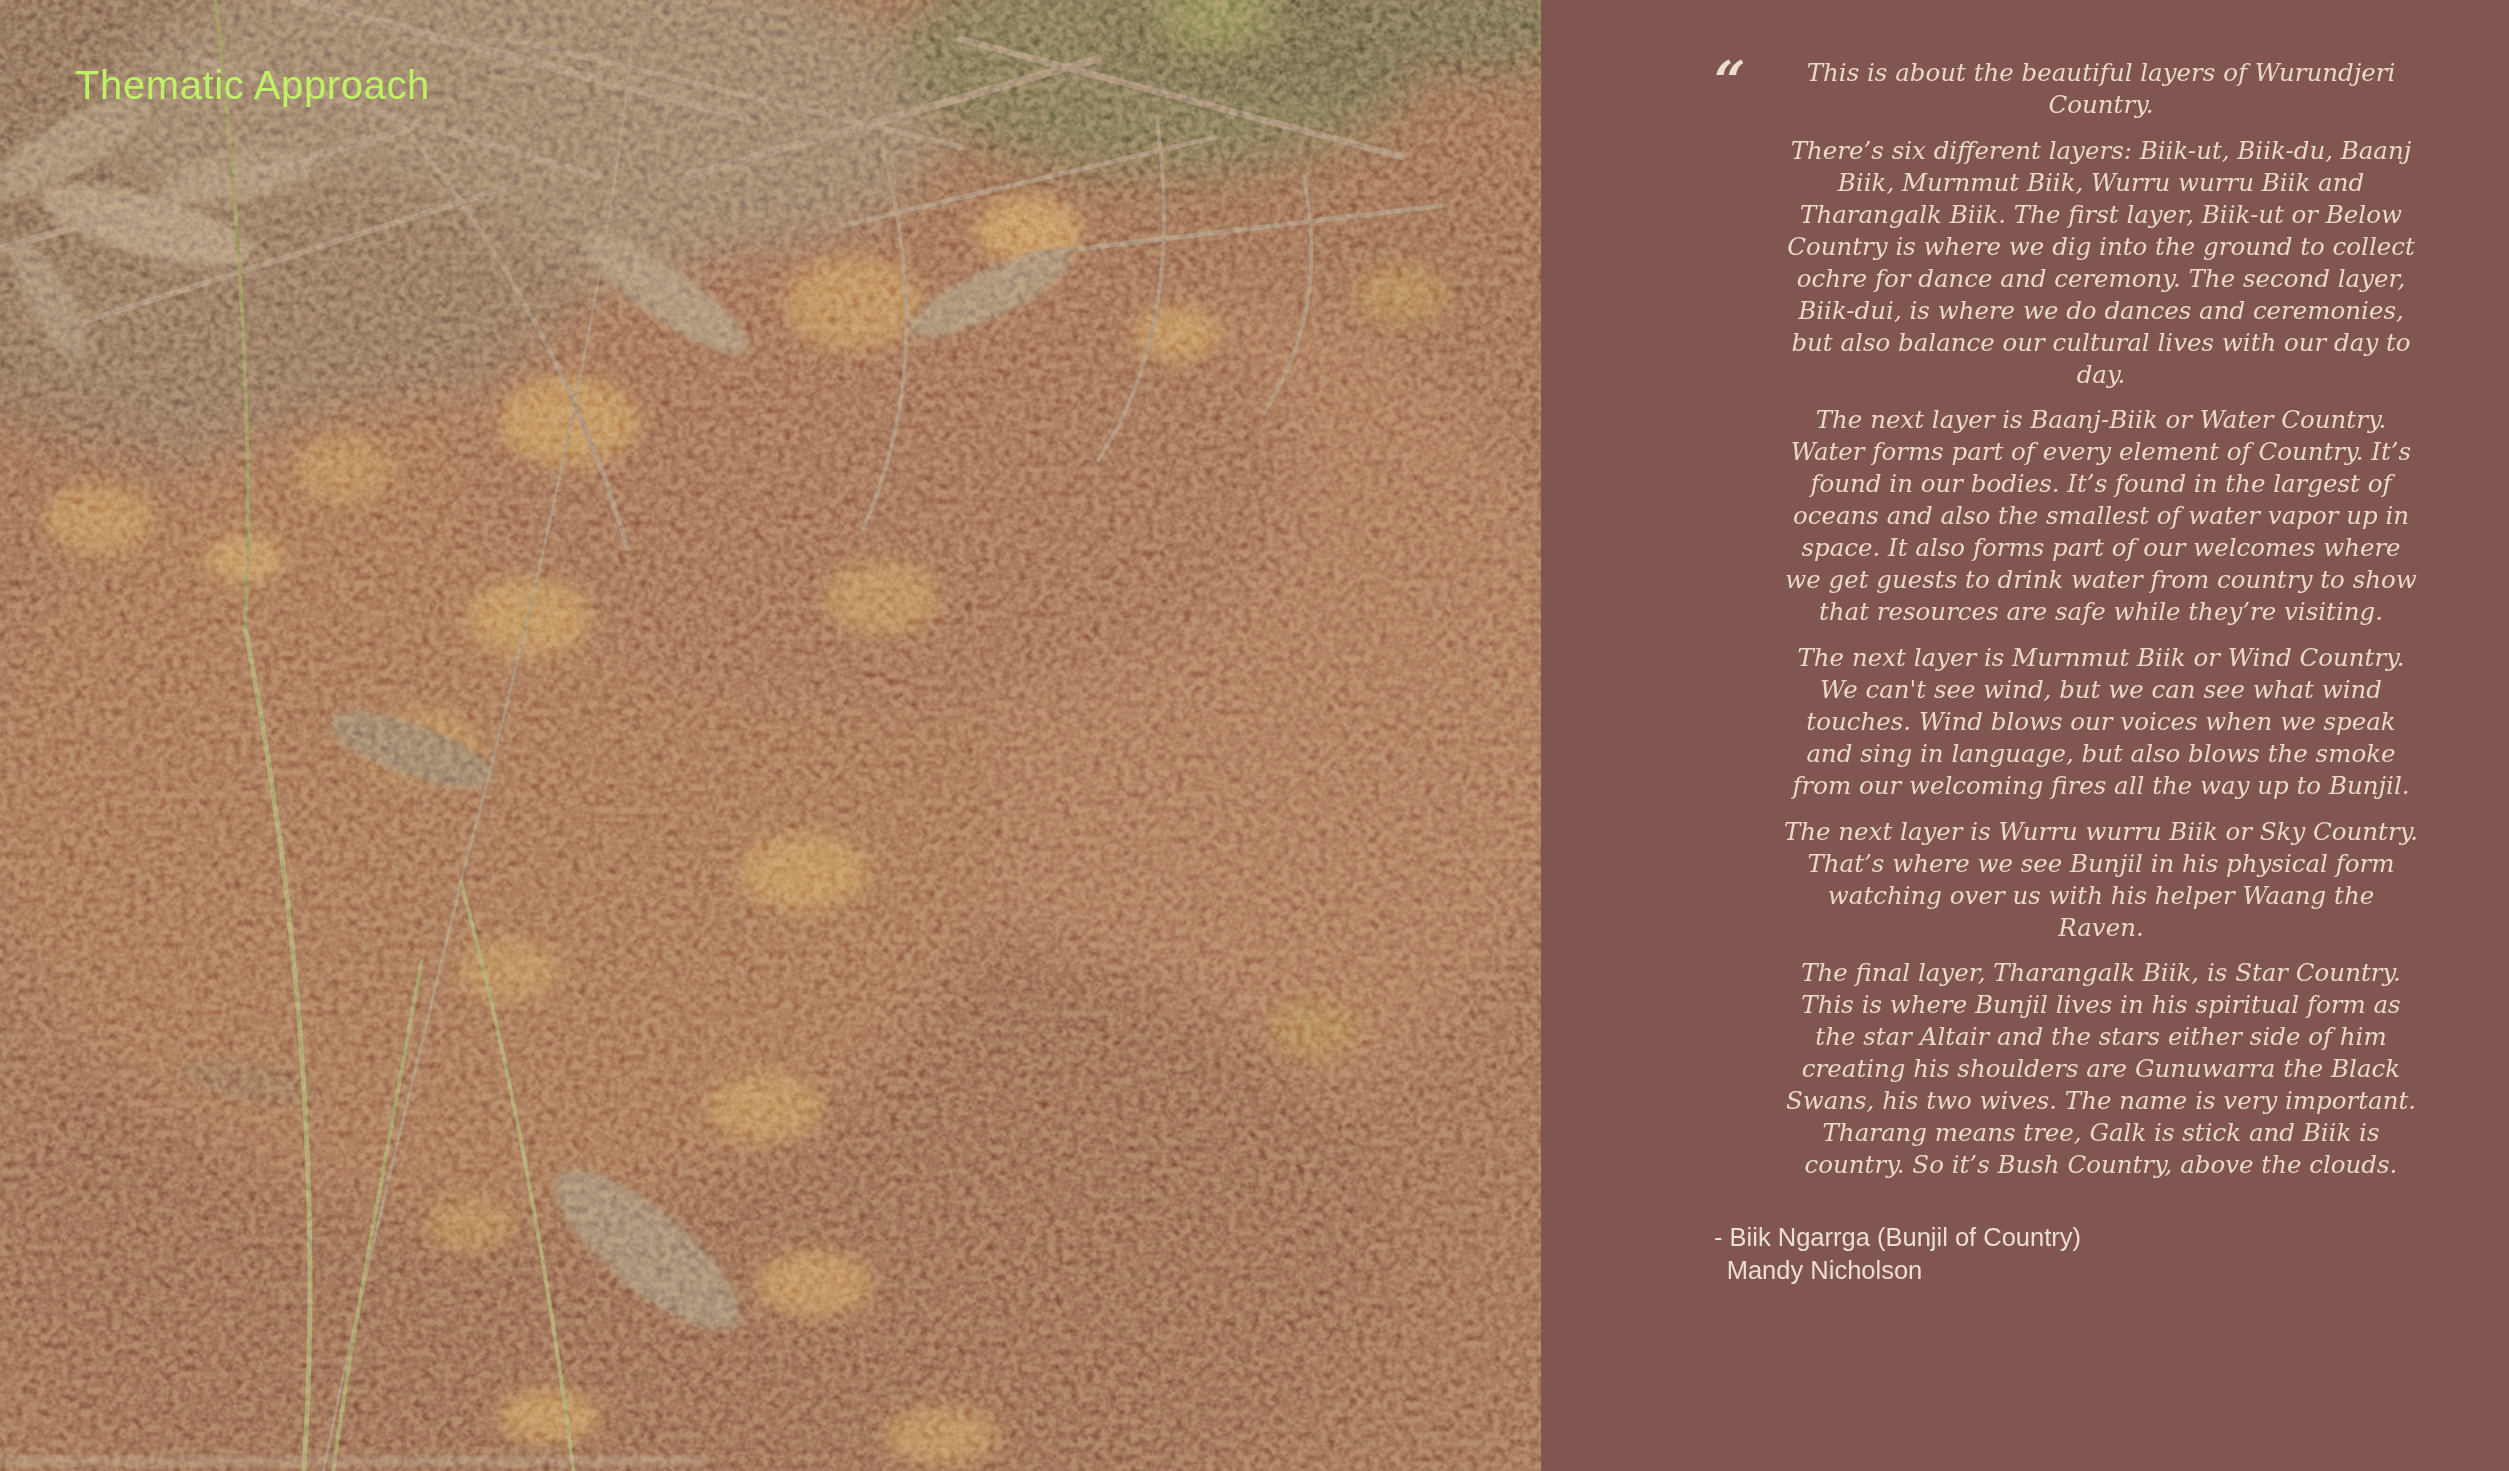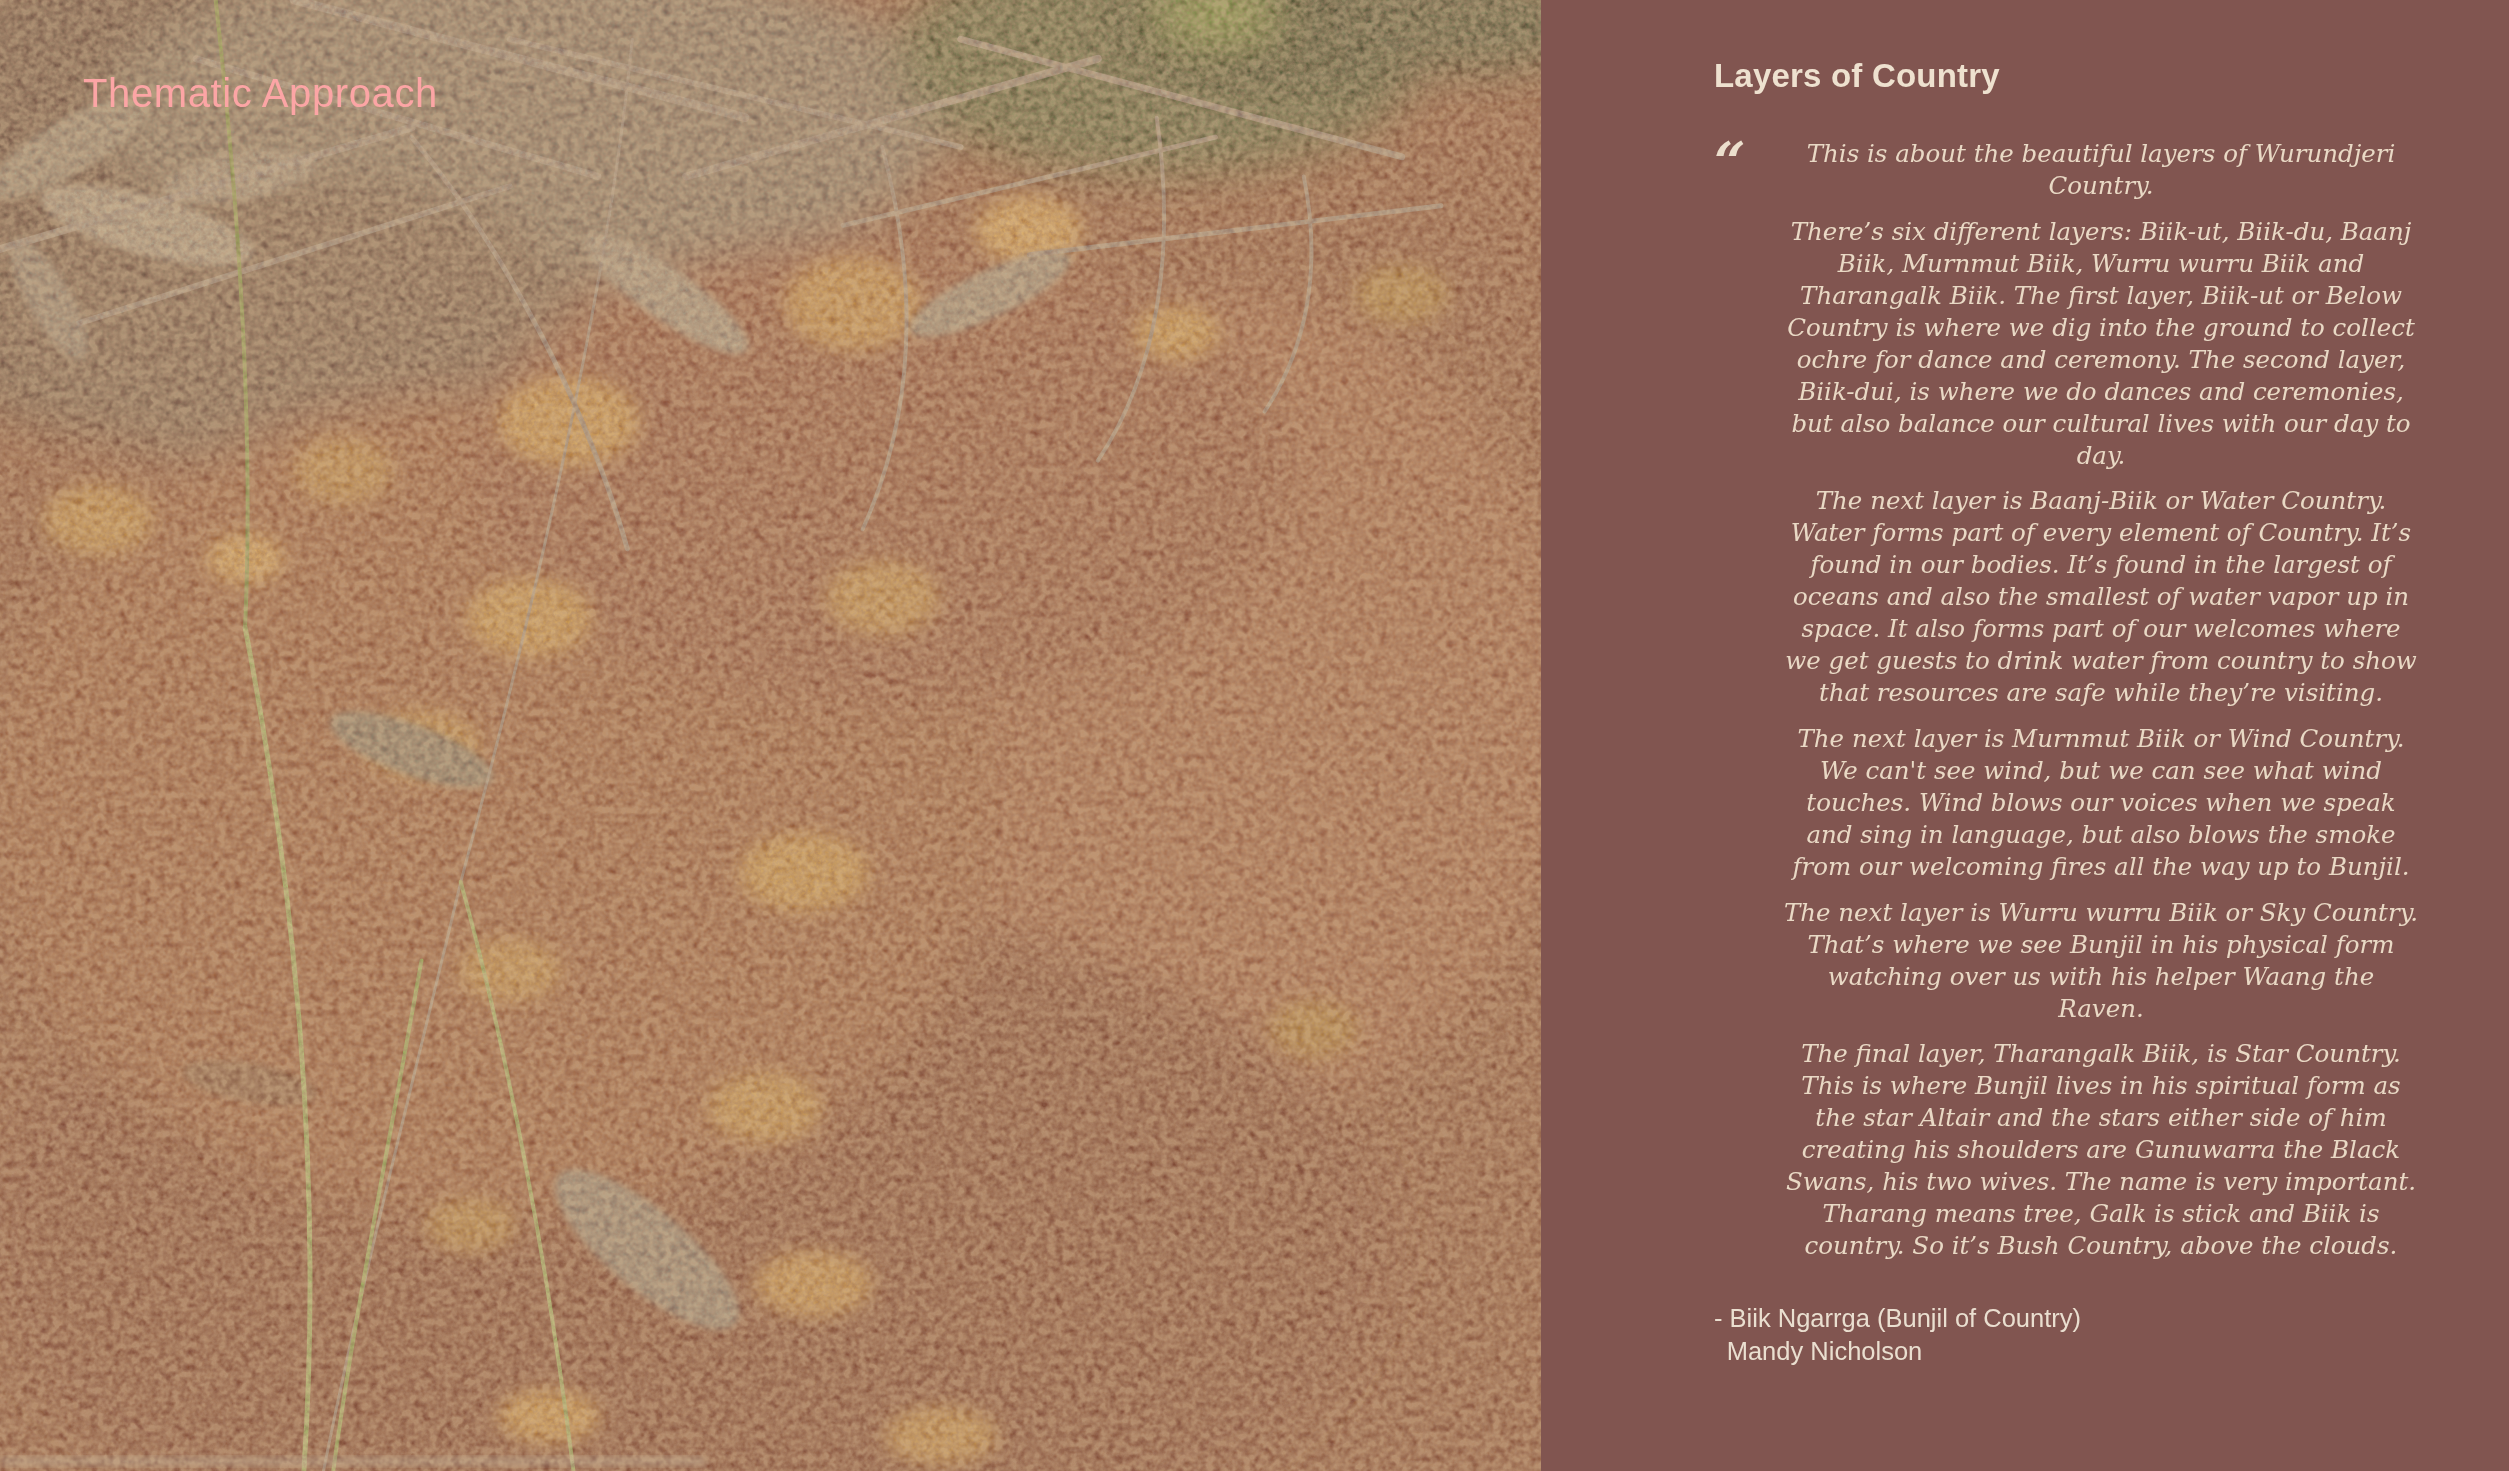--- a/index.html
+++ b/index.html
@@ -5,23 +5,23 @@
   html,body { margin:0; padding:0; background:#2b2b2b; }
   .stage {
     position:relative; width:2509px; height:1471px; overflow:hidden;
     display:flex; font-family:"Liberation Sans", sans-serif;
     background:#815550;
   }
   
   .photo-wrap { position:relative; width:1541px; height:1471px; flex:none; overflow:hidden; background:#83492f; }
   .photo-wrap svg { position:absolute; left:0; top:0; width:100%; height:100%; display:block; }
   .slide-title {
-    position:absolute; left:67px; top:55px; margin:16px;
+    position:absolute; left:67px; top:55px; margin:8px;
     font-size:40px; font-weight:400; letter-spacing:0.6px;
-    color:#fca5a5; z-index:3;
+    color:#bef264; z-index:3;
   }
   
   .text-panel {
     position:relative; width:968px; height:1471px; flex:none; box-sizing:border-box;
     background:#815550; color:#ecdfcd;
     padding:57px 90px 0 173px;
   }
   .section-heading { margin:0 0 43px 0; font-size:33px; font-weight:700; letter-spacing:0.2px; color:#eee1cf; }
   .intro { margin:0 0 39px 0; font-size:26.5px; line-height:35px; color:#ecdfcd; max-width:716px; }
   .quote { display:flex; align-items:flex-start; }
@@ -143,21 +143,20 @@
       <rect x="0" y="1486" width="720" height="10" fill="#b7b1a3" opacity="0.55" filter="url(#blurS)"></rect>
 
       <rect x="0" y="0" width="1572" height="1501" filter="url(#grainDark)" opacity="0.55"></rect>
       <rect x="0" y="0" width="1572" height="1501" filter="url(#grainLight)" opacity="0.45"></rect>
     </svg>
 
     <h1 class="slide-title">Thematic Approach</h1>
   </div>
 
   <div class="text-panel">
-    <h2 class="section-heading">Layers of Country</h2>
 
 
     <div class="quote">
       <span class="quote-icon">“</span>
       <div class="quote-text">
           <p>This is about the beautiful layers of Wurundjeri Country.</p>
           <p>There’s six different layers: Biik-ut, Biik-du, Baanj Biik, Murnmut Biik, Wurru wurru Biik and Tharangalk Biik. The first layer, Biik-ut or Below Country is where we dig into the ground to collect ochre for dance and ceremony. The second layer, Biik-dui, is where we do dances and ceremonies, but also balance our cultural lives with our day to day.</p>
           <p>The next layer is Baanj-Biik or Water Country. Water forms part of every element of Country. It’s found in our bodies. It’s found in the largest of oceans and also the smallest of water vapor up in space. It also forms part of our welcomes where we get guests to drink water from country to show that resources are safe while they’re visiting.</p>
           <p>The next layer is Murnmut Biik or Wind Country. We can't see wind, but we can see what wind touches. Wind blows our voices when we speak and sing in language, but also blows the smoke from our welcoming fires all the way up to Bunjil.</p>
           <p>The next layer is Wurru wurru Biik or Sky Country. That’s where we see Bunjil in his physical form watching over us with his helper Waang the Raven.</p>

